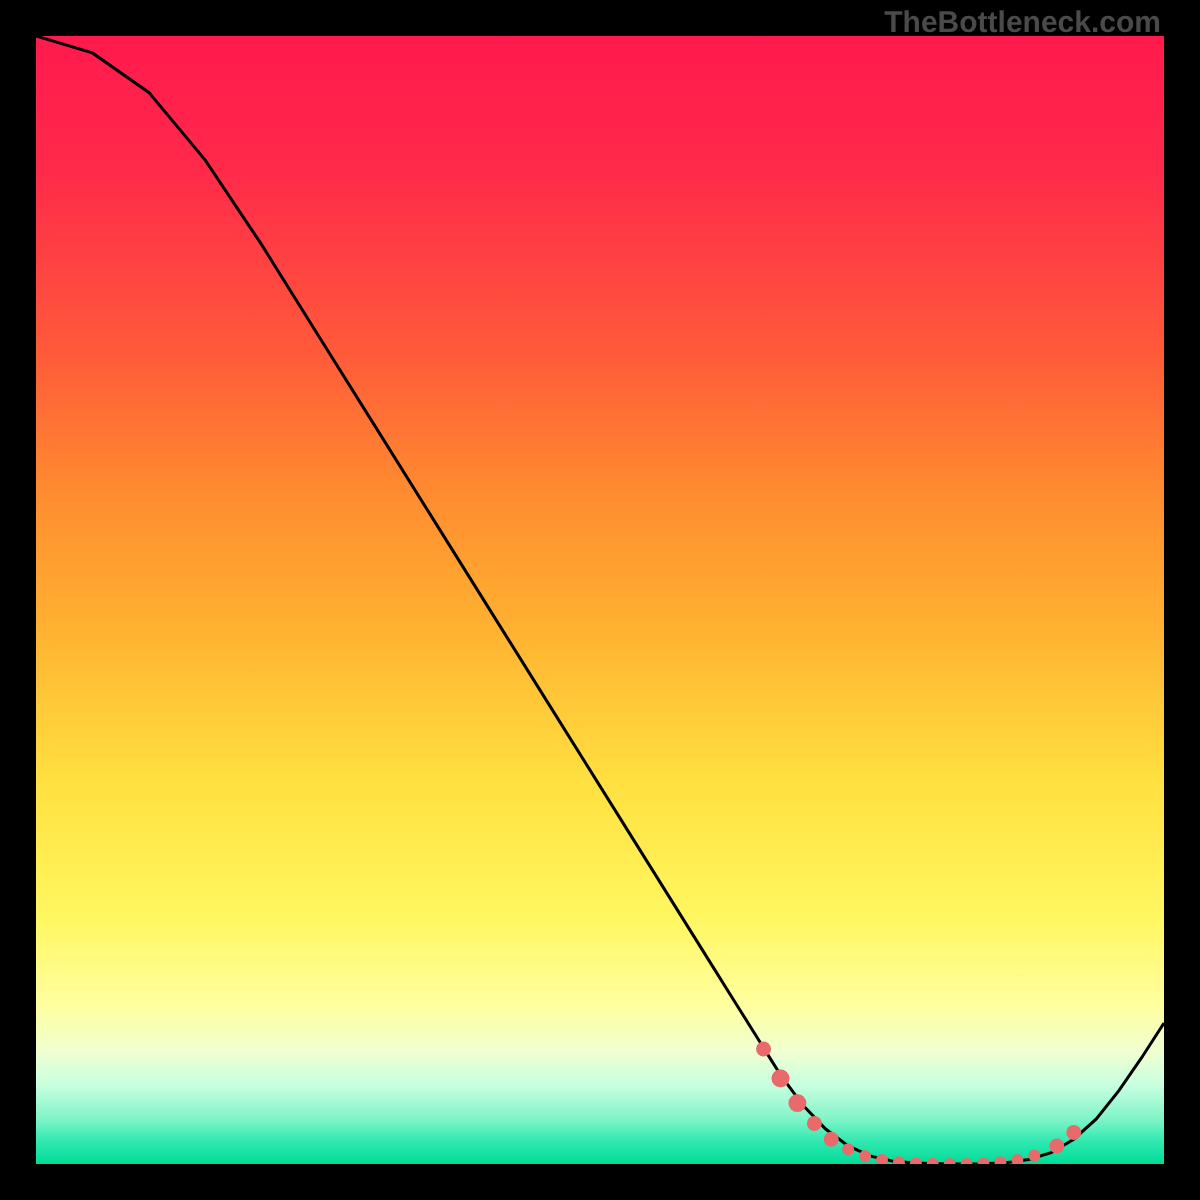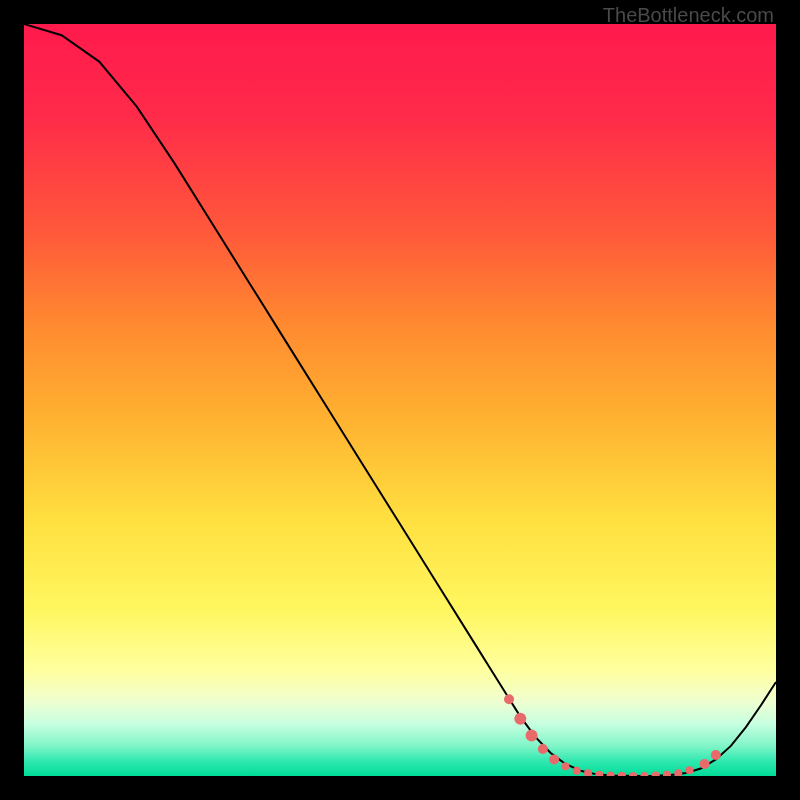--- a/index.html
+++ b/index.html
@@ -33,21 +33,21 @@
       #30e8b0 98%,
       #00dc98 100%
     );
   }
   .watermark {
     position: absolute;
     top: 4px;
     right: 26px;
     color: #4a4a4a;
     font-size: 20px;
-    font-weight: 400;
+    font-weight: 700;
     z-index: 10;
   }
   svg.curve {
     position: absolute;
     left: 0;
     top: 0;
     width: 100%;
     height: 100%;
   }
 </style>

